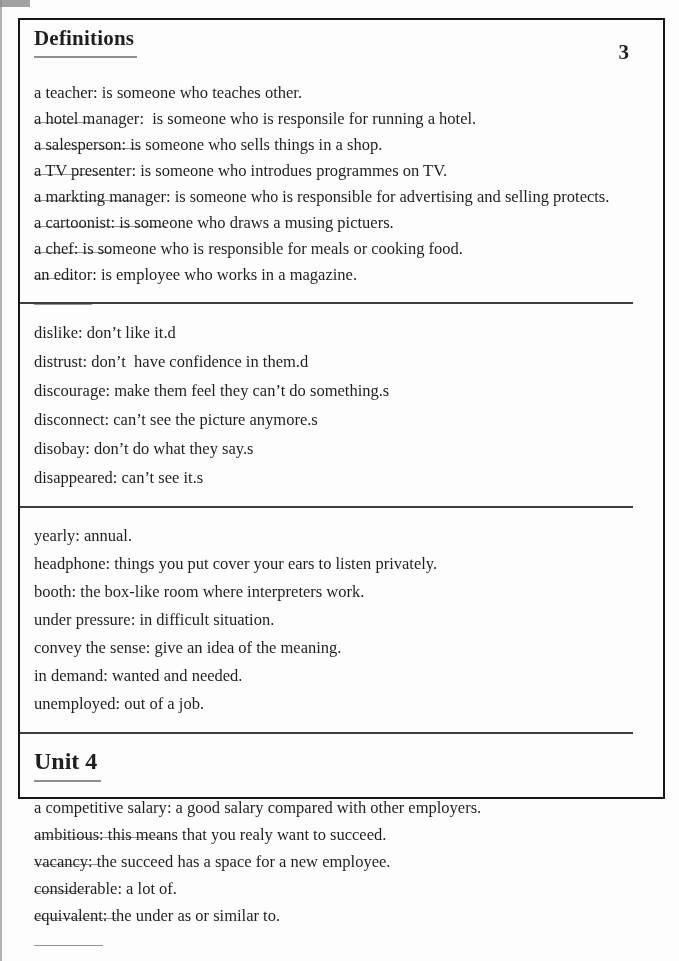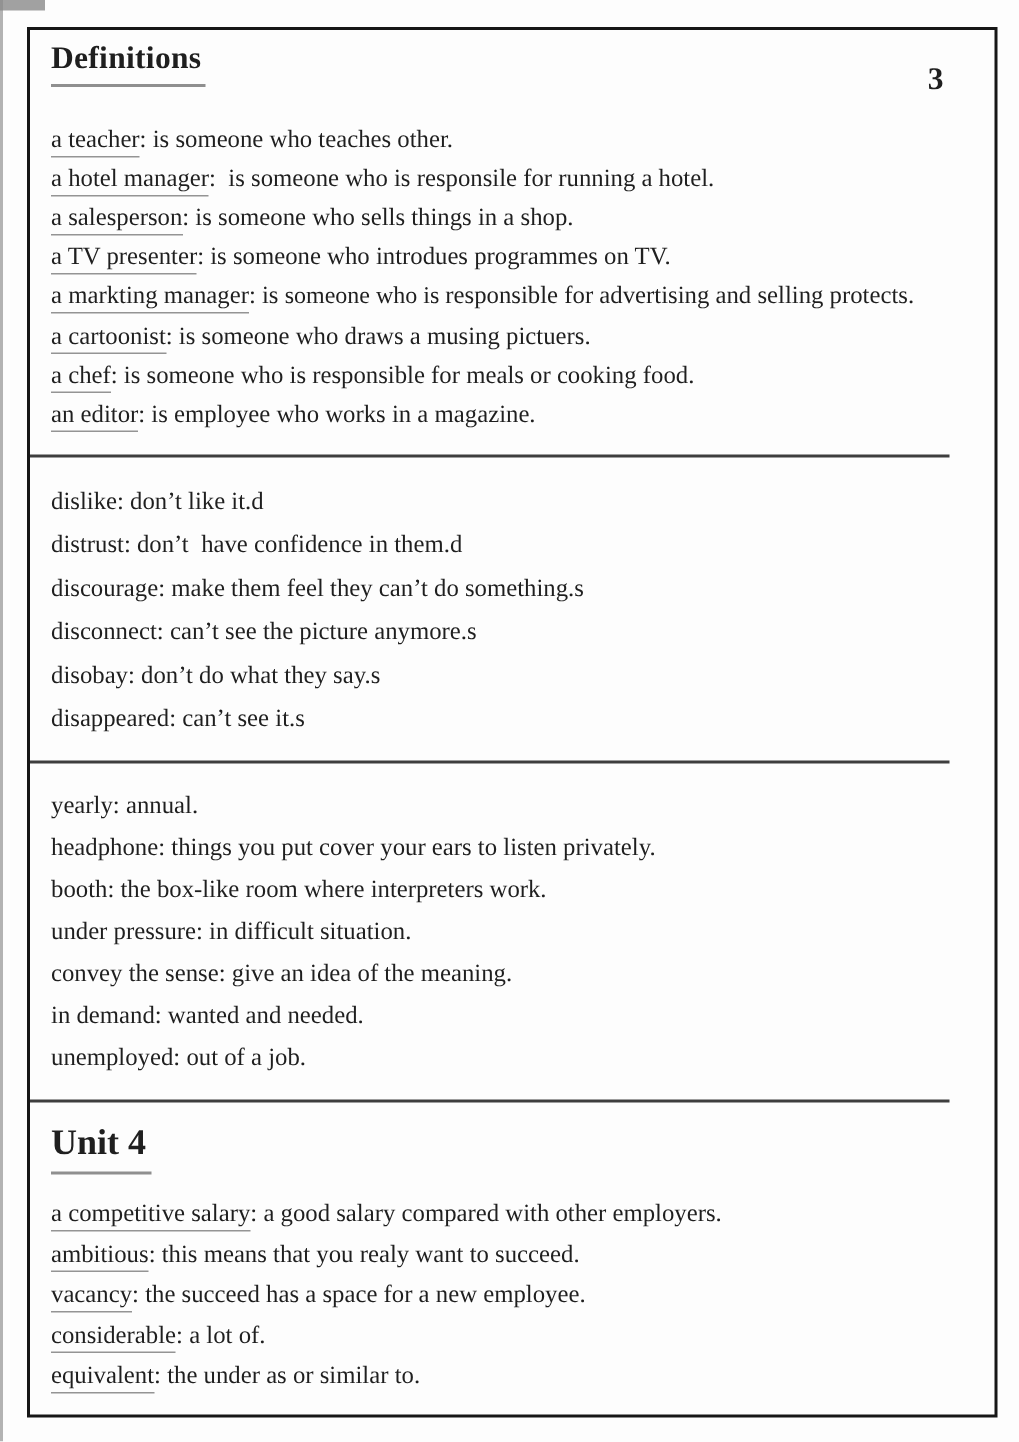--- a/index.html
+++ b/index.html
@@ -14,21 +14,21 @@
   .scan-edge-left {
     position:absolute; left:0; top:0; width:2px; height:961px;
     background:#9a9a9a; opacity:.75;
   }
   .scan-smudge {
     position:absolute; left:0; top:0; width:30px; height:7px;
     background:#8a8a8a; opacity:.8;
   }
   .sheet {
     position:absolute; left:18px; top:18px;
-    width:647px; height:927px;
+    width:647px; height:781px;
     box-sizing:border-box;
     border:2px solid #161616;
     background:#fdfdfd;
     padding:6px 16px 0 14px;
   }
   .header-row { position:relative; margin-bottom:22px; }
   .doc-title {
     display:inline-block;
     font-size:21px; font-weight:bold; letter-spacing:.2px;
     border-bottom:2px solid #8f8f8f;
@@ -36,21 +36,21 @@
   }
   .page-num {
     position:absolute; right:18px; top:14px;
     font-size:21px; font-weight:bold;
   }
   .line { font-size:16.5px; white-space:normal; }
   .sec1 .line { line-height:26px; }
   .sec2 .line { line-height:29px; }
   .sec3 .line { line-height:28px; }
   .sec4 .line { line-height:27px; }
-  .term-u { border-bottom:1.5px solid #949494; padding-bottom:2px;margin-top:24px; }
+  .term-u { border-bottom:1.5px solid #949494; padding-bottom:20px;margin-top:24px; }
   .small-inline { font-size:16px; }
   hr.rule {
     border:none; border-top:2px solid #3e3e3e;
     margin:14px 14px 14px -14px;
   }
   .unit-title {
     display:inline-block;
     font-size:24px; font-weight:bold;
     border-bottom:2px solid #8f8f8f;
     padding:0 4px 5px 0;

